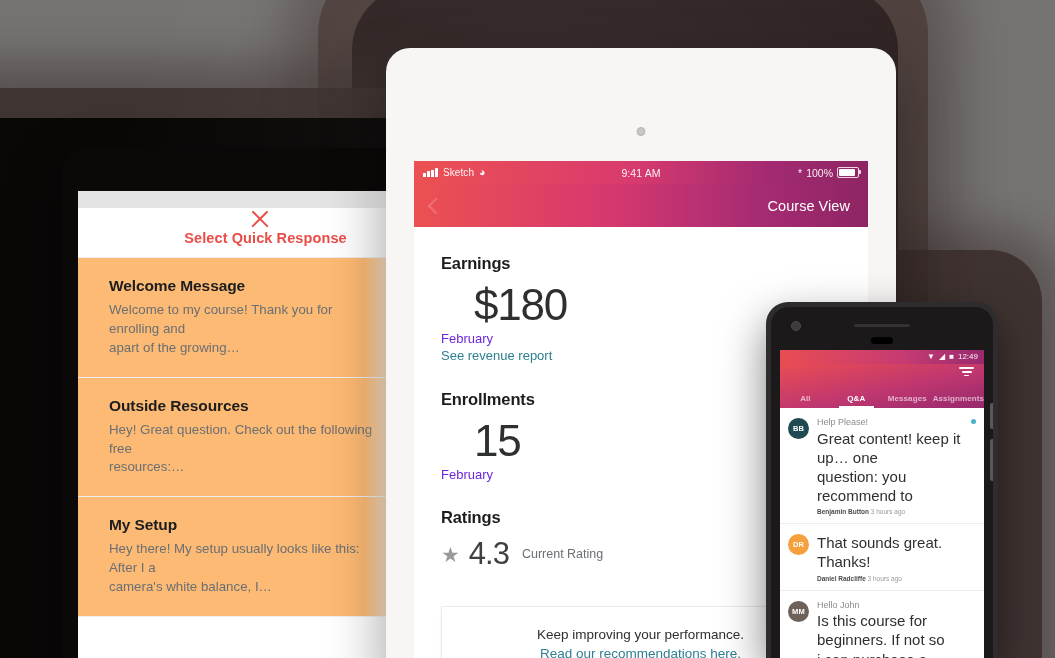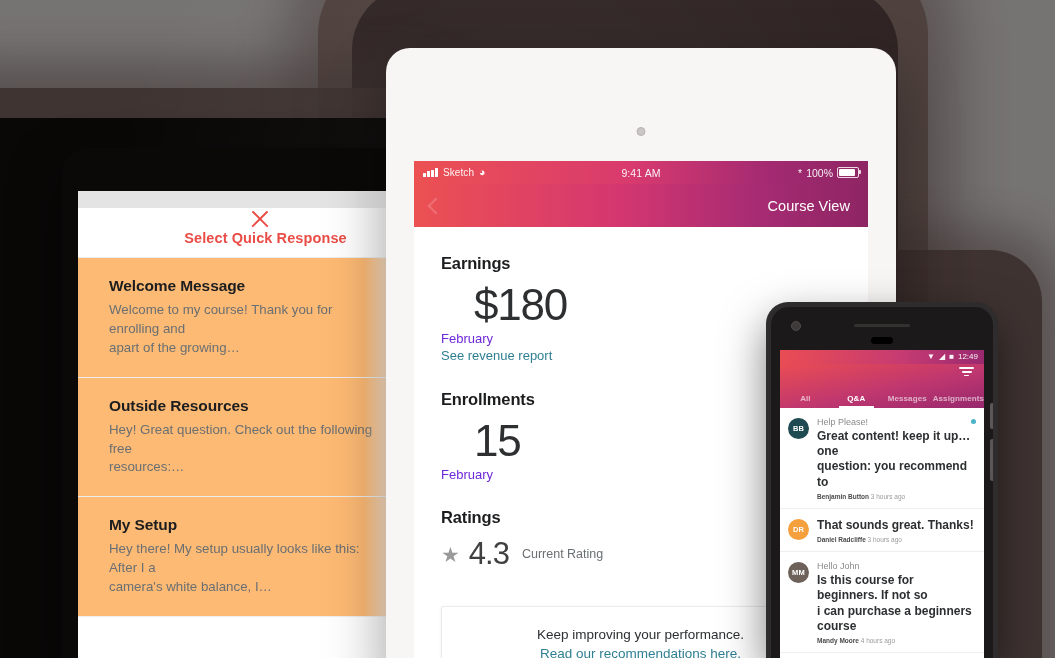--- a/index.html
+++ b/index.html
@@ -238,21 +238,21 @@
     display:flex;gap:8px;padding:9px 9px 8px 8px;border-bottom:1px solid #eeeeee;
     position:relative;cursor:pointer;
   }
   .avatar{
     width:21px;height:21px;border-radius:50%;flex:none;margin-top:1px;
     color:#fff;font-size:7.5px;font-weight:bold;
     display:flex;align-items:center;justify-content:center;letter-spacing:.2px;
   }
   .msg-main{flex:1;min-width:0;}
   .msg-subject{font-size:9px;color:#8b8b8b;line-height:1.28;}
-  .msg-text{font-size:12px;color:#2d2f31;line-height:1.28;white-space:pre-line;font-weight:bold;}
+  .msg-text{font-size:15px;color:#2d2f31;line-height:1.28;white-space:pre-line;}
   .msg-meta{font-size:6.5px;color:#9a9a9a;margin-top:3px;}
   .msg-meta b{color:#4a4a4a;font-weight:bold;}
   .unread-dot{
     position:absolute;right:8px;top:11px;width:5px;height:5px;border-radius:50%;
     background:#4ab3c9;
   }
   #phone-vol-1{position:absolute;right:0;top:96px;width:3px;height:26px;background:#5b5757;border-radius:2px 0 0 2px;}
   #phone-vol-2{position:absolute;right:0;top:132px;width:3px;height:42px;background:#5b5757;border-radius:2px 0 0 2px;}
 </style>
 </head>

